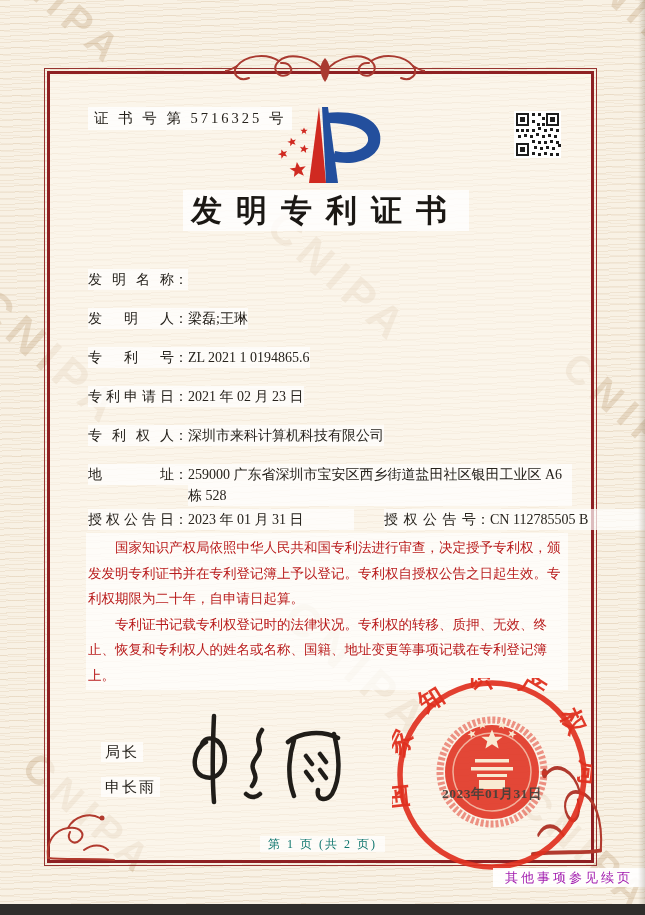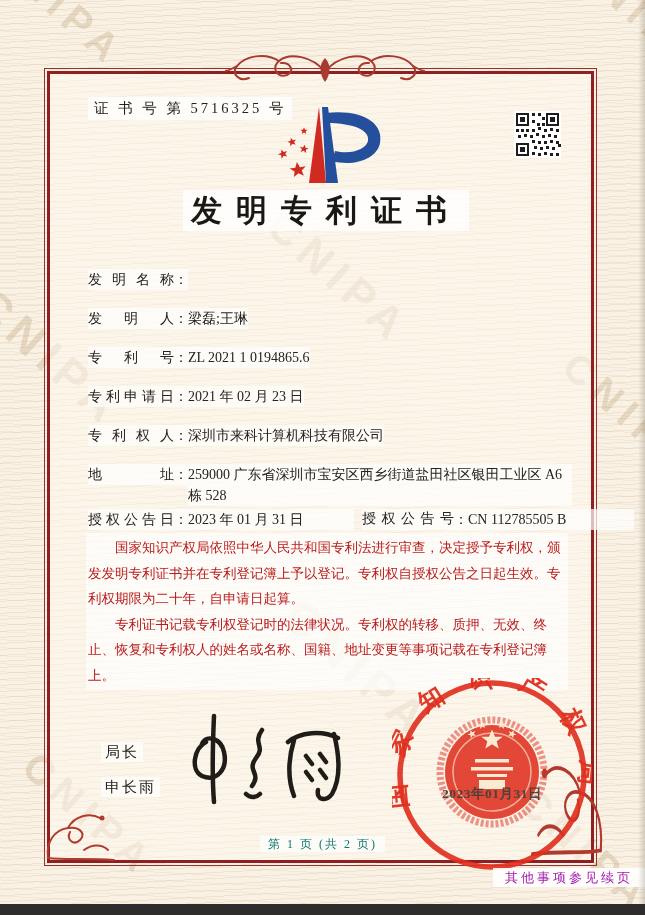--- a/index.html
+++ b/index.html
@@ -21,39 +21,39 @@
     font-weight:bold;color:rgba(176,142,96,.26);letter-spacing:8px;
     transform:rotate(42deg);font-size:40px;white-space:nowrap;pointer-events:none;
   }
   .frame{
     position:absolute;left:47px;top:71px;width:547px;height:792px;box-sizing:border-box;
     border:3px solid #8e2023;outline:1px solid #97332f;outline-offset:2px;
     background:rgba(253,248,238,.55);
   }
   .hl{background:rgba(255,255,255,.78);}
   .cert-no{
-    position:absolute;left:88px;top:97px;font-size:14.5px;letter-spacing:3px;
+    position:absolute;left:88px;top:107px;font-size:14.5px;letter-spacing:3px;
     padding:2px 6px;
   }
   .logo{position:absolute;left:262px;top:101px;}
   .qr{position:absolute;left:514px;top:111px;}
   .title{
     position:absolute;left:0;top:190px;width:100%;text-align:center;
     font-size:31px;font-weight:bold;letter-spacing:14px;padding-left:7px;box-sizing:border-box;
     color:#1b1814;
   }
   .title span{background:rgba(255,255,255,.78);padding:3px 8px;}
   .fields{position:absolute;left:88px;top:269px;width:484px;font-size:14px;line-height:21px;}
   .frow{margin-bottom:18px;display:flex;align-items:flex-start;}
   .frow.addr{margin-bottom:3px;}
   .lbl{display:inline-block;width:86px;text-align:justify;text-align-last:justify;flex:0 0 86px;background:rgba(255,255,255,.7);}
   .colon{flex:0 0 14px;background:rgba(255,255,255,.7);}
   .val{white-space:pre-wrap;background:rgba(255,255,255,.7);max-width:384px;}
   .grant .val{max-width:166px;flex:0 0 166px;}
-  .lbl2{display:inline-block;width:92px;flex:0 0 92px;text-align:justify;text-align-last:justify;margin-left:8px;background:rgba(255,255,255,.7);font-family:Liberation Mono, monospace;}
+  .lbl2{display:inline-block;width:92px;flex:0 0 92px;text-align:justify;text-align-last:justify;margin-left:30px;background:rgba(255,255,255,.7);}
   .paras{
     position:absolute;left:86px;top:533px;width:478px;font-size:13.5px;line-height:25.5px;
     color:#b91c1c;background:rgba(255,255,255,.66);padding:2px 2px;
   }
   .paras p{margin:0;text-indent:2em;}
   .signer{position:absolute;left:101px;top:742px;font-size:15px;letter-spacing:2px;line-height:18px;}
   .signer div{background:rgba(255,255,255,.7);display:inline-block;padding:1px 4px;}
   .signer .name{margin-top:15px;}
   .sig{position:absolute;left:176px;top:708px;}
   .seal{position:absolute;left:392px;top:678px;}

